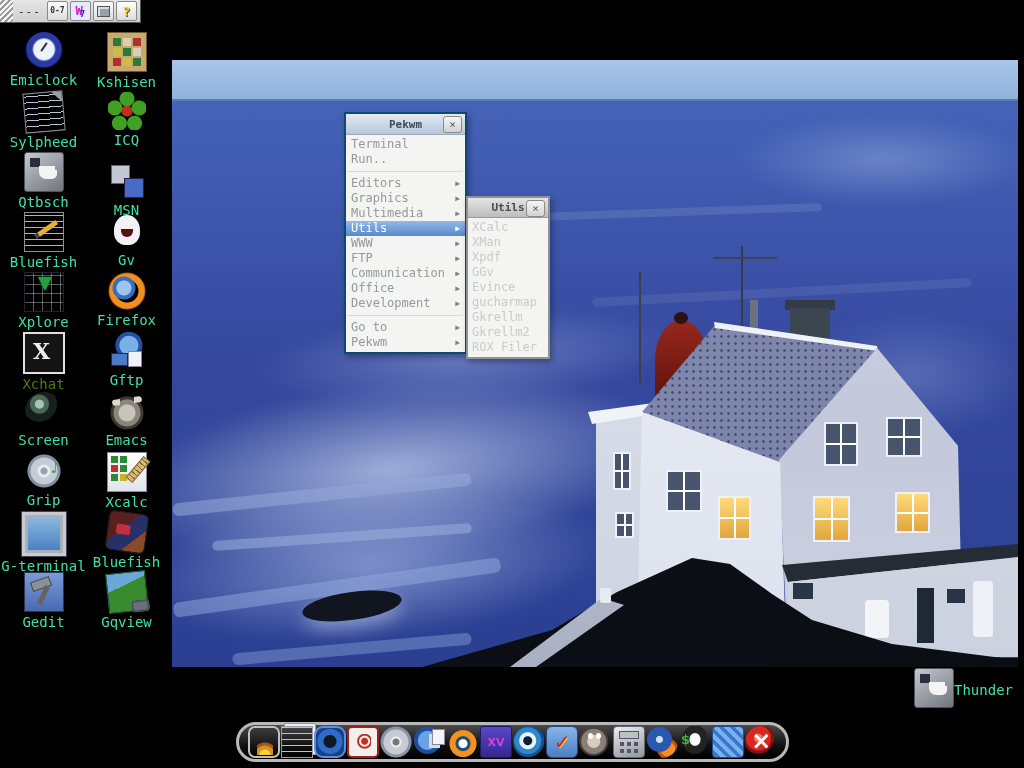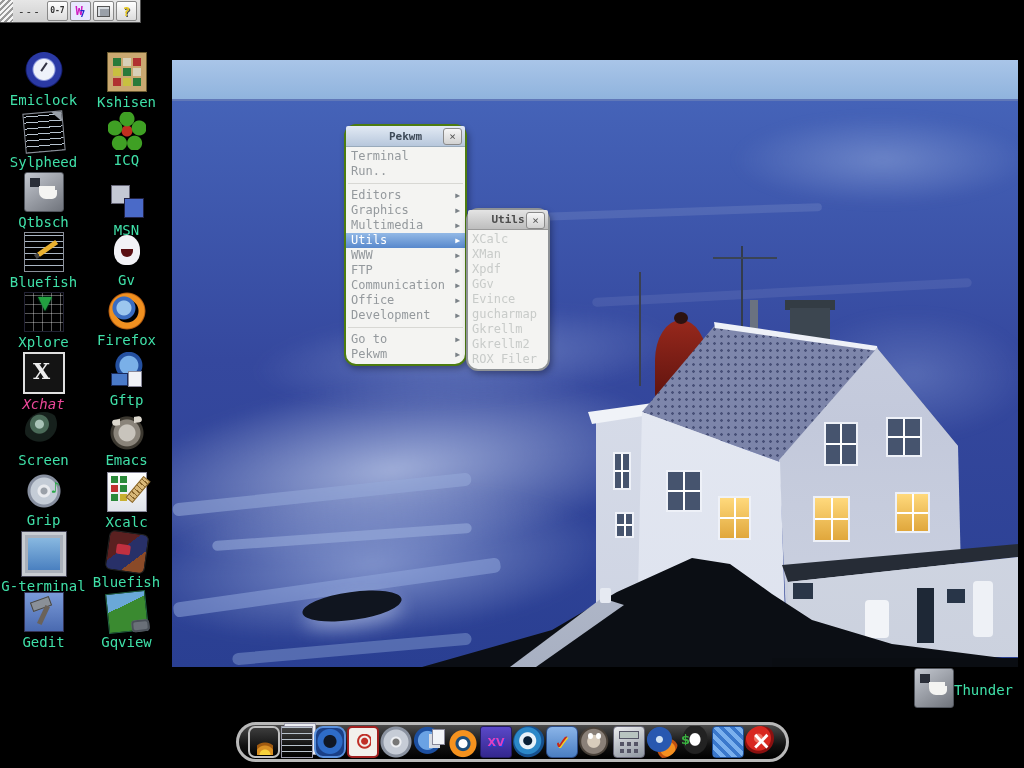--- a/index.html
+++ b/index.html
@@ -99,21 +99,21 @@
   .hw-vent2{position:absolute;left:801px;top:521px;width:20px;height:56px;background:#eef1f6;border-radius:4px;}
   .wp-cliff{clip-path:polygon(250px 607px,380px 570px,445px 532px,520px 498px,558px 504px,600px 534px,
     640px 560px,720px 584px,846px 600px,846px 607px);
     background:linear-gradient(160deg,#232c3c,#0b0e14 70%);}
   .wp-wall{clip-path:polygon(338px 607px,430px 538px,452px 545px,364px 607px);
     background:linear-gradient(#dde2ec,#a8b0c2);}
   .wp-post{position:absolute;left:428px;top:528px;width:11px;height:15px;background:#e6eaf2;border-radius:2px;}
   .wp-bottomstrip{position:absolute;left:600px;top:598px;width:246px;height:9px;background:#0a0d12;}
 
   
-  .icon-grid{position:absolute;left:2px;top:52px;width:166px;display:grid;
+  .icon-grid{position:absolute;left:2px;top:32px;width:166px;display:grid;
     grid-template-columns:83px 83px;grid-auto-rows:60px;}
   .dcell{display:flex;flex-direction:column;align-items:center;justify-content:flex-start;}
   .dcell[data-name="desktop-icon-msn"]{transform:translateY(10px);}
   .dlabel{font-size:14px;color:#3fe0a8;margin-top:3px;white-space:nowrap;line-height:1;}
   .dicon{width:38px;height:38px;position:relative;flex:none;}
   .thunder-cell{position:absolute;left:914px;top:668px;width:58px;display:flex;
     flex-direction:row;align-items:center;}
 
   
   .ic-clock-icon{border-radius:50%;background:radial-gradient(circle at 50% 46%,#eef2fa 0 10px,#8a97dd 11px,#2a39a4 12px 17px,#121a66 18px,transparent 19px);}
@@ -171,22 +171,22 @@
   .ic-gimp-wilber-icon::after{content:"";position:absolute;left:10px;top:8px;width:7px;height:8px;background:#fff;border-radius:50%;box-shadow:10px 0 0 #fff;border:1px solid #555;}
   .ic-eaglecad-icon{left:0;background:linear-gradient(135deg,#5a2020 0 40%,#283068 40% 70%,#8a4a28 70%);transform:rotate(8deg);border-radius:6px;border:1px solid #222;}
   .ic-eaglecad-icon::after{content:"";position:absolute;left:8px;top:12px;width:14px;height:10px;background:#c03040;border-radius:2px;}
   .ic-gedit-hammer-icon{background:linear-gradient(#7a9ad8,#4a6ab0);border:1px solid #335;}
   .ic-gedit-hammer-icon::before{content:"";position:absolute;left:6px;top:6px;width:18px;height:8px;background:#8a9098;border:1px solid #444;transform:rotate(-20deg);}
   .ic-gedit-hammer-icon::after{content:"";position:absolute;left:16px;top:12px;width:5px;height:20px;background:#6a625a;transform:rotate(25deg);}
   .ic-image-viewer-icon{background:linear-gradient(160deg,#6aa8d8 0 35%,#3a8a30 35%);border:1px solid #264;transform:rotate(-6deg);}
   .ic-image-viewer-icon::after{content:"";position:absolute;right:-2px;bottom:-2px;width:18px;height:12px;background:#6a7078;border-radius:4px;box-shadow:inset 0 0 0 2px #4a5058;}
 
   
-  .pkmenu{position:absolute;border:2px solid #4d7c0f;border-radius:12px;background:#f4f4f2;
-    box-shadow:2px 3px 6px rgba(0,0,20,.35);margin-top:12px;}
+  .pkmenu{position:absolute;border:2px solid #0c4a6e;border-radius:0;background:#f4f4f2;
+    box-shadow:2px 3px 6px rgba(0,0,20,.35);}
   .pkmenu.gray{border-color:#8e9296;}
   .pk-title{height:20px;display:flex;align-items:center;justify-content:center;position:relative;
     background:linear-gradient(#e2eaf4,#b7c7dc);border-bottom:1px solid #9ab;border-radius:2px 2px 0 0;}
   .gray .pk-title{background:linear-gradient(#e4e4e4,#bdbdbd);border-bottom-color:#999;}
   .pk-title-text{font:bold 11px "DejaVu Sans Mono",monospace;color:#3e4a58;}
   .gray .pk-title-text{color:#4c4c4c;}
   .pk-close{position:absolute;right:3px;top:2px;width:17px;height:15px;border:1px solid #8a8a8a;border-radius:3px;
     background:linear-gradient(#f6f6f6,#d2d2d2);display:flex;align-items:center;justify-content:center;
     font-size:11px;color:#555;line-height:1;}
   .pk-items{padding:2px 0;}
@@ -356,21 +356,21 @@
       <div class="dcell" data-name="desktop-icon-xplore">
         <div class="dicon ic-file-manager-icon" data-name="file-manager-icon"></div>
         <div class="dlabel" data-name="desktop-icon-label" style="color: rgb(63, 224, 168);">Xplore</div>
       </div>
       <div class="dcell" data-name="desktop-icon-firefox">
         <div class="dicon ic-firefox-icon" data-name="firefox-icon"></div>
         <div class="dlabel" data-name="desktop-icon-label" style="color: rgb(63, 224, 168);">Firefox</div>
       </div>
       <div class="dcell" data-name="desktop-icon-xchat">
         <div class="dicon ic-xchat-icon" data-name="xchat-icon"></div>
-        <div class="dlabel" data-name="desktop-icon-label" style="color: #ec4899; font-style: italic;">Xchat</div>
+        <div class="dlabel" data-name="desktop-icon-label" style="color: #4d7c0f;">Xchat</div>
       </div>
       <div class="dcell" data-name="desktop-icon-gftp">
         <div class="dicon ic-globe-ftp-icon" data-name="globe-ftp-icon"></div>
         <div class="dlabel" data-name="desktop-icon-label" style="color: rgb(63, 224, 168);">Gftp</div>
       </div>
       <div class="dcell" data-name="desktop-icon-screen">
         <div class="dicon ic-screen-sphere-icon" data-name="screen-sphere-icon"></div>
         <div class="dlabel" data-name="desktop-icon-label" style="color: rgb(63, 224, 168);">Screen</div>
       </div>
       <div class="dcell" data-name="desktop-icon-emacs">

